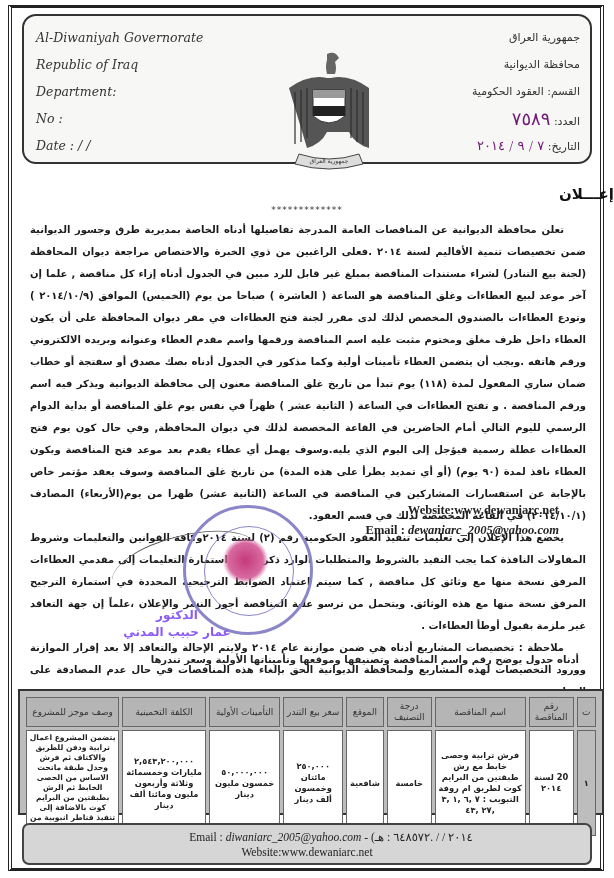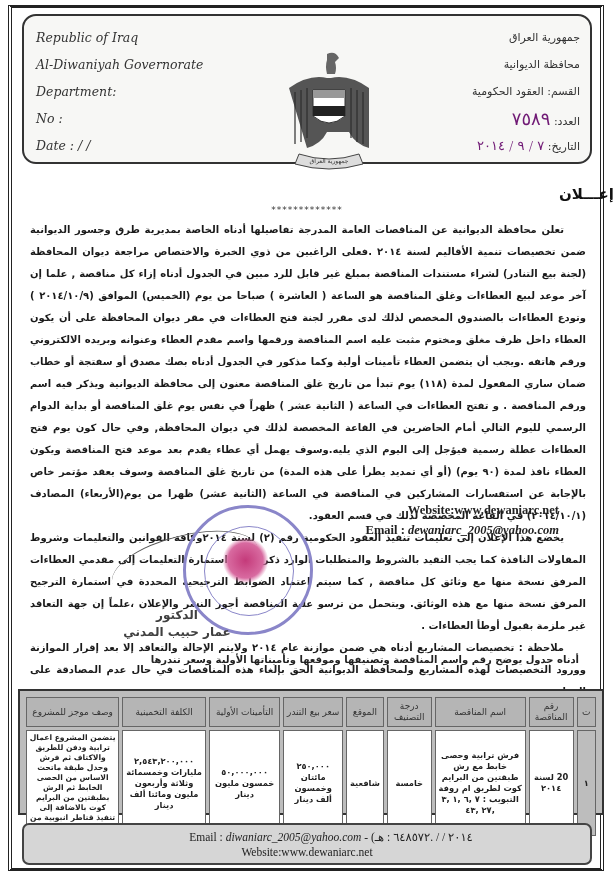--- a/index.html
+++ b/index.html
@@ -36,21 +36,21 @@
 
   .web-block { position:absolute; right:55px; top:500px; text-align:left; font-family:"Liberation Serif", serif; font-weight:bold; font-size:12.5px; color:#222; }
   .web-block div { height:20px; line-height:20px; }
   .web-block .em { font-style:italic; }
 
   .stamp { position:absolute; left:183px; top:505px; width:130px; height:130px; border-radius:50%; border:3px solid #8a86c9; box-sizing:border-box; }
   .stamp-inner { position:absolute; left:18px; top:18px; width:88px; height:88px; border-radius:50%; border:1.5px solid #8a86c9; }
   .stamp-center { position:absolute; left:37px; top:30px; width:45px; height:45px; background:radial-gradient(circle,#c43a7a 0%, #d86aa0 55%, rgba(255,255,255,0) 72%); }
   .sig-line { position:absolute; left:110px; top:535px; width:150px; height:60px; border-top:1px solid #555; border-radius:50%; transform:rotate(-14deg); }
 
-  .signature { position:absolute; left:112px; top:607px; width:130px; text-align:center; direction:rtl; font-weight:bold; font-size:12px; color:#404040; }
+  .signature { position:absolute; left:112px; top:607px; width:130px; text-align:center; direction:rtl; font-weight:bold; font-size:12px; color:#8b5cf6; }
   .signature div { line-height:17px; }
 
   .table-caption { position:absolute; right:35px; top:654px; direction:rtl; font-size:10px; font-weight:bold; color:#222; }
 
   .tbl-wrap { position:absolute; left:18px; top:689px; width:586px; height:126px; border:2px solid #333; box-sizing:border-box; background:#bdbdbd; padding:3px; }
   table { width:100%; height:100%; border-collapse:separate; border-spacing:3px; direction:rtl; }
   th { background:#b5b5b5; border:1px solid #666; font-size:9px; font-weight:normal; color:#333; line-height:11px; padding:1px 2px; height:26px; }
   td { background:#fff; border:1px solid #666; font-size:8.3px; text-align:center; vertical-align:middle; line-height:11px; padding:2px; color:#222; font-weight:bold; }
   td.gray { background:#bdbdbd; }
 
@@ -59,22 +59,22 @@
   .footer .l2 { line-height:15px; }
   .footer .em { font-style:italic; }
 </style>
 </head>
 <body>
 
 <div class="outer-frame"></div>
 
 <div class="header-box">
   <div class="hdr-en">
+    <div>Al-Diwaniyah Governorate</div>
     <div>Republic of Iraq</div>
-    <div>Al-Diwaniyah Governorate</div>
     <div>Department:</div>
     <div>No :</div>
     <div>Date :   /   /</div>
   </div>
 
   <svg class="emblem" viewBox="0 0 120 130">
     <path d="M58 8 q8 -4 12 4 l-4 4 q2 6 0 12 l-8 0 q-2 -8 0 -14z" fill="#666"></path>
     <path d="M20 42 q20 -14 38 -10 l4 0 q18 -4 38 10 l0 60 q-14 -4 -20 -16 l-22 0 q-6 12 -20 16z" fill="#555"></path>
     <g stroke="#2d2d2d" stroke-width="1.2">
       <line x1="26" y1="46" x2="26" y2="98"></line>

